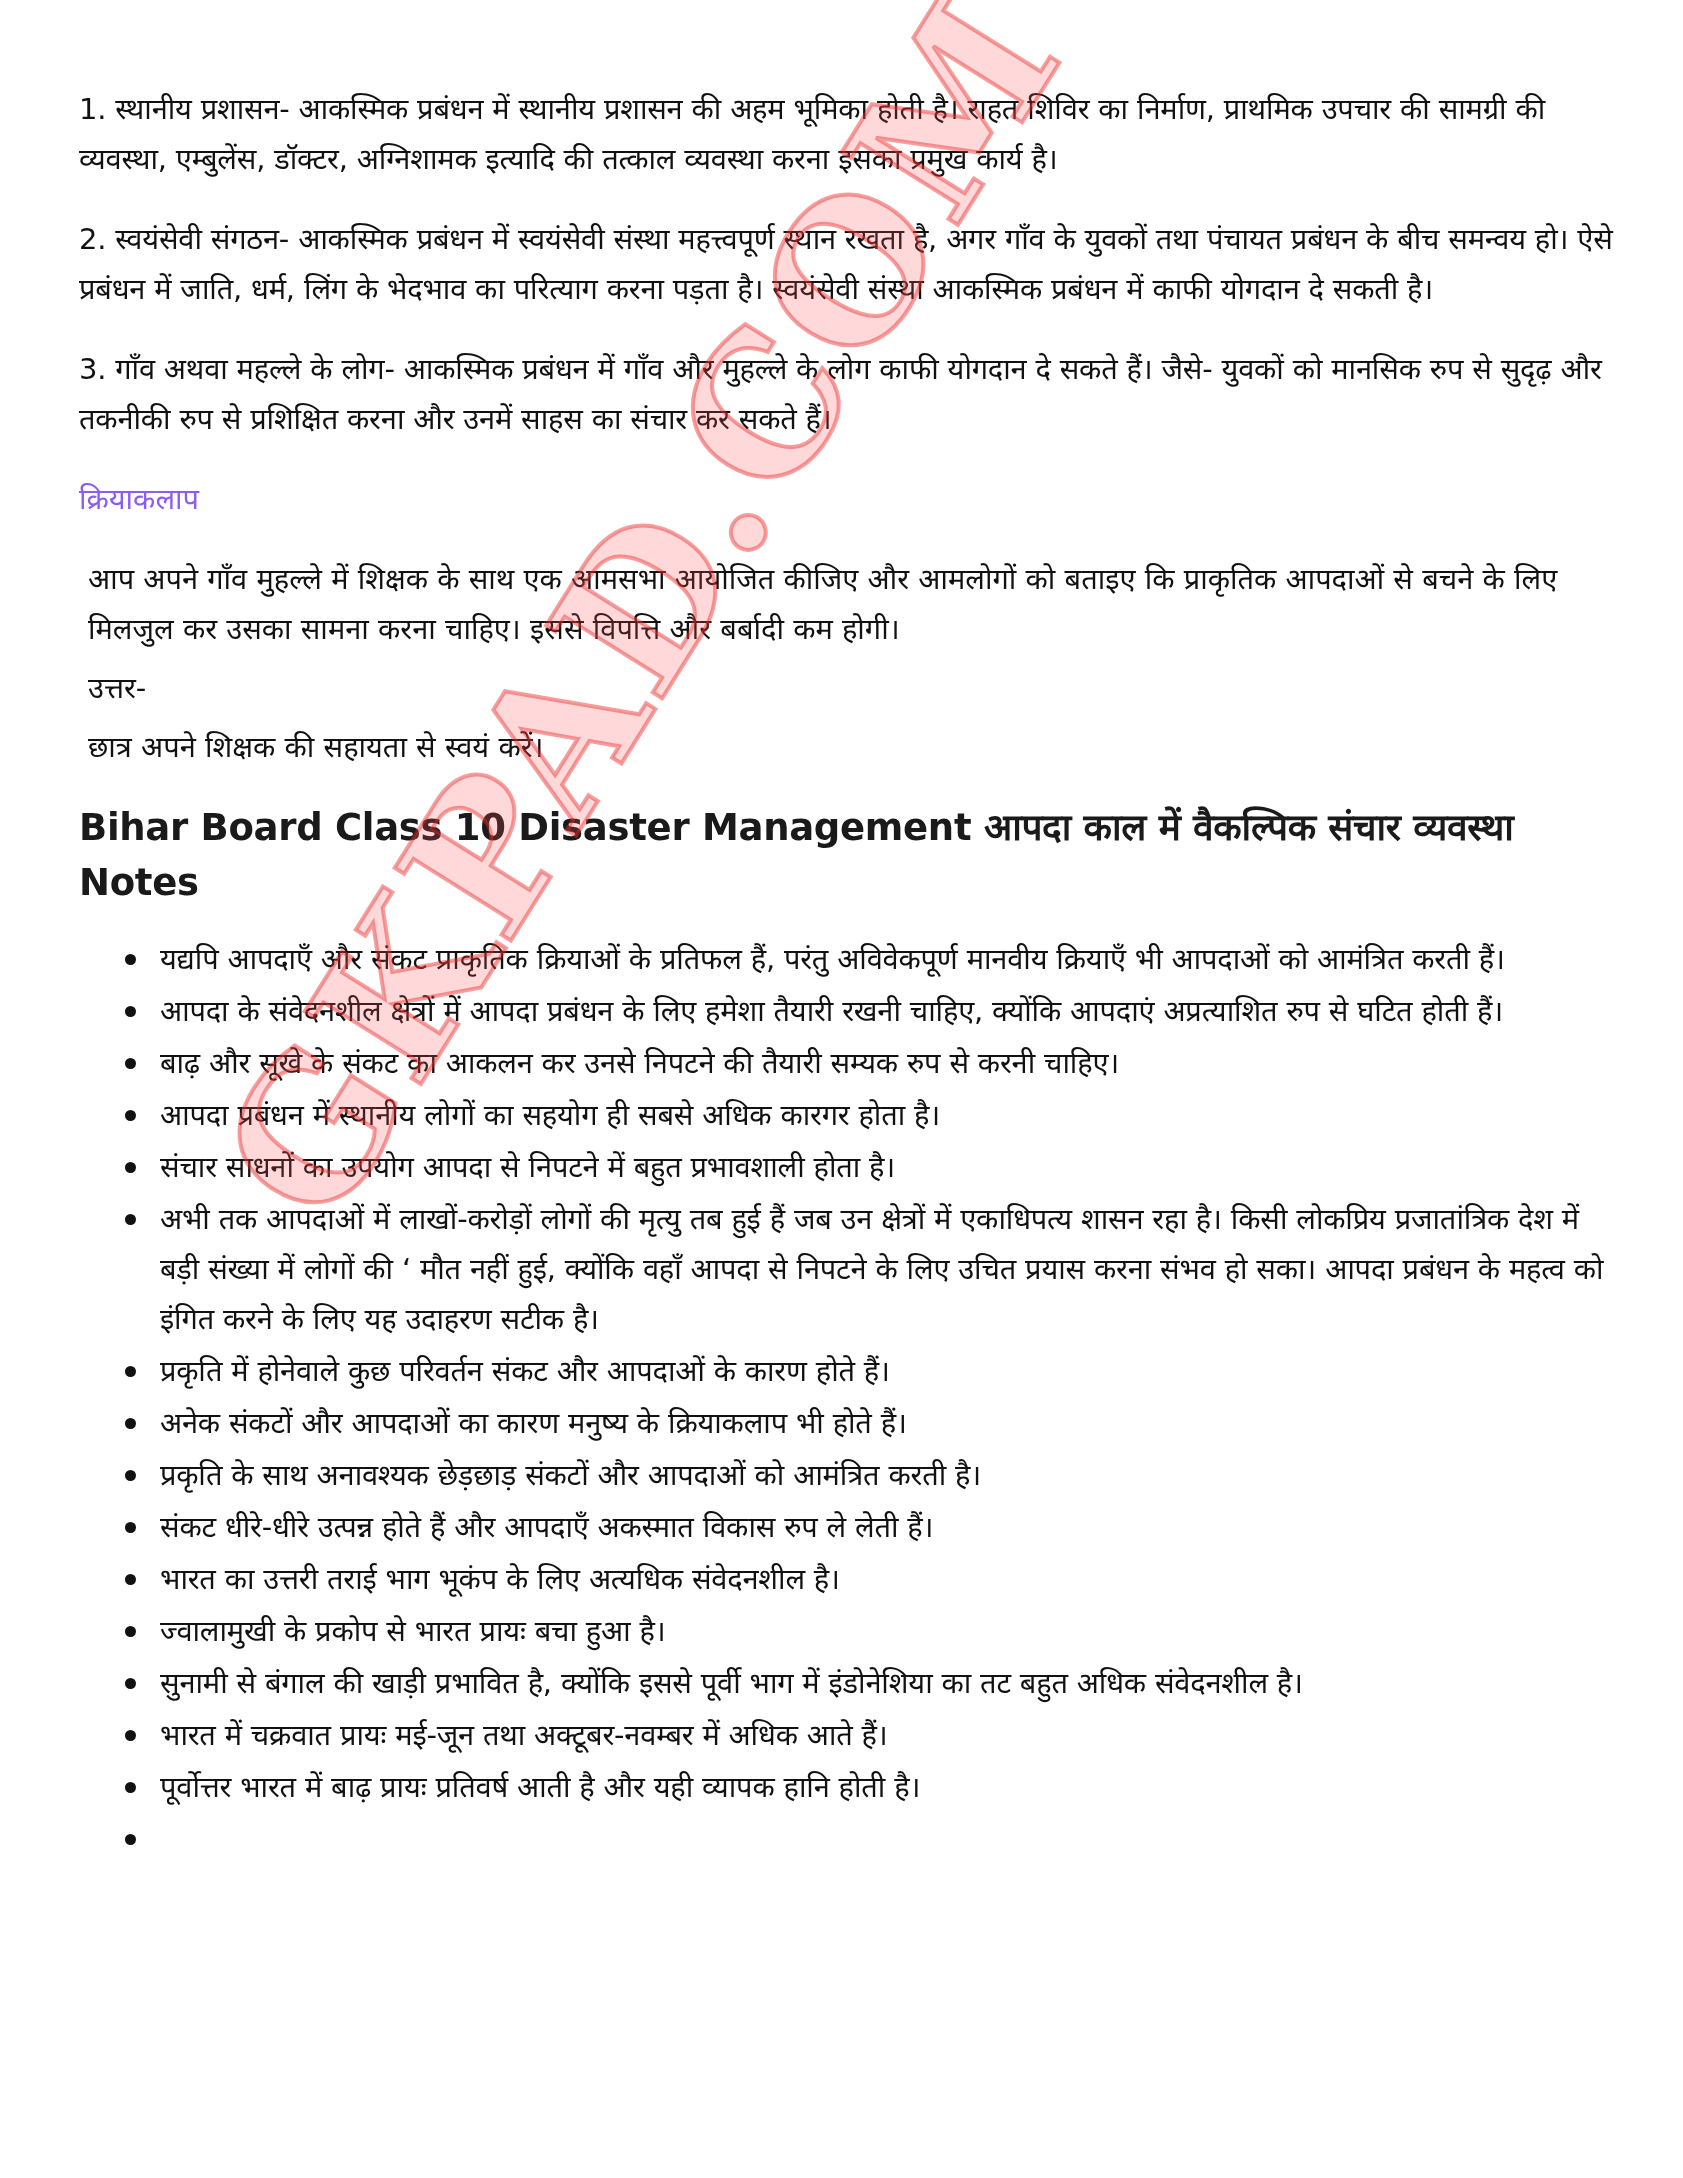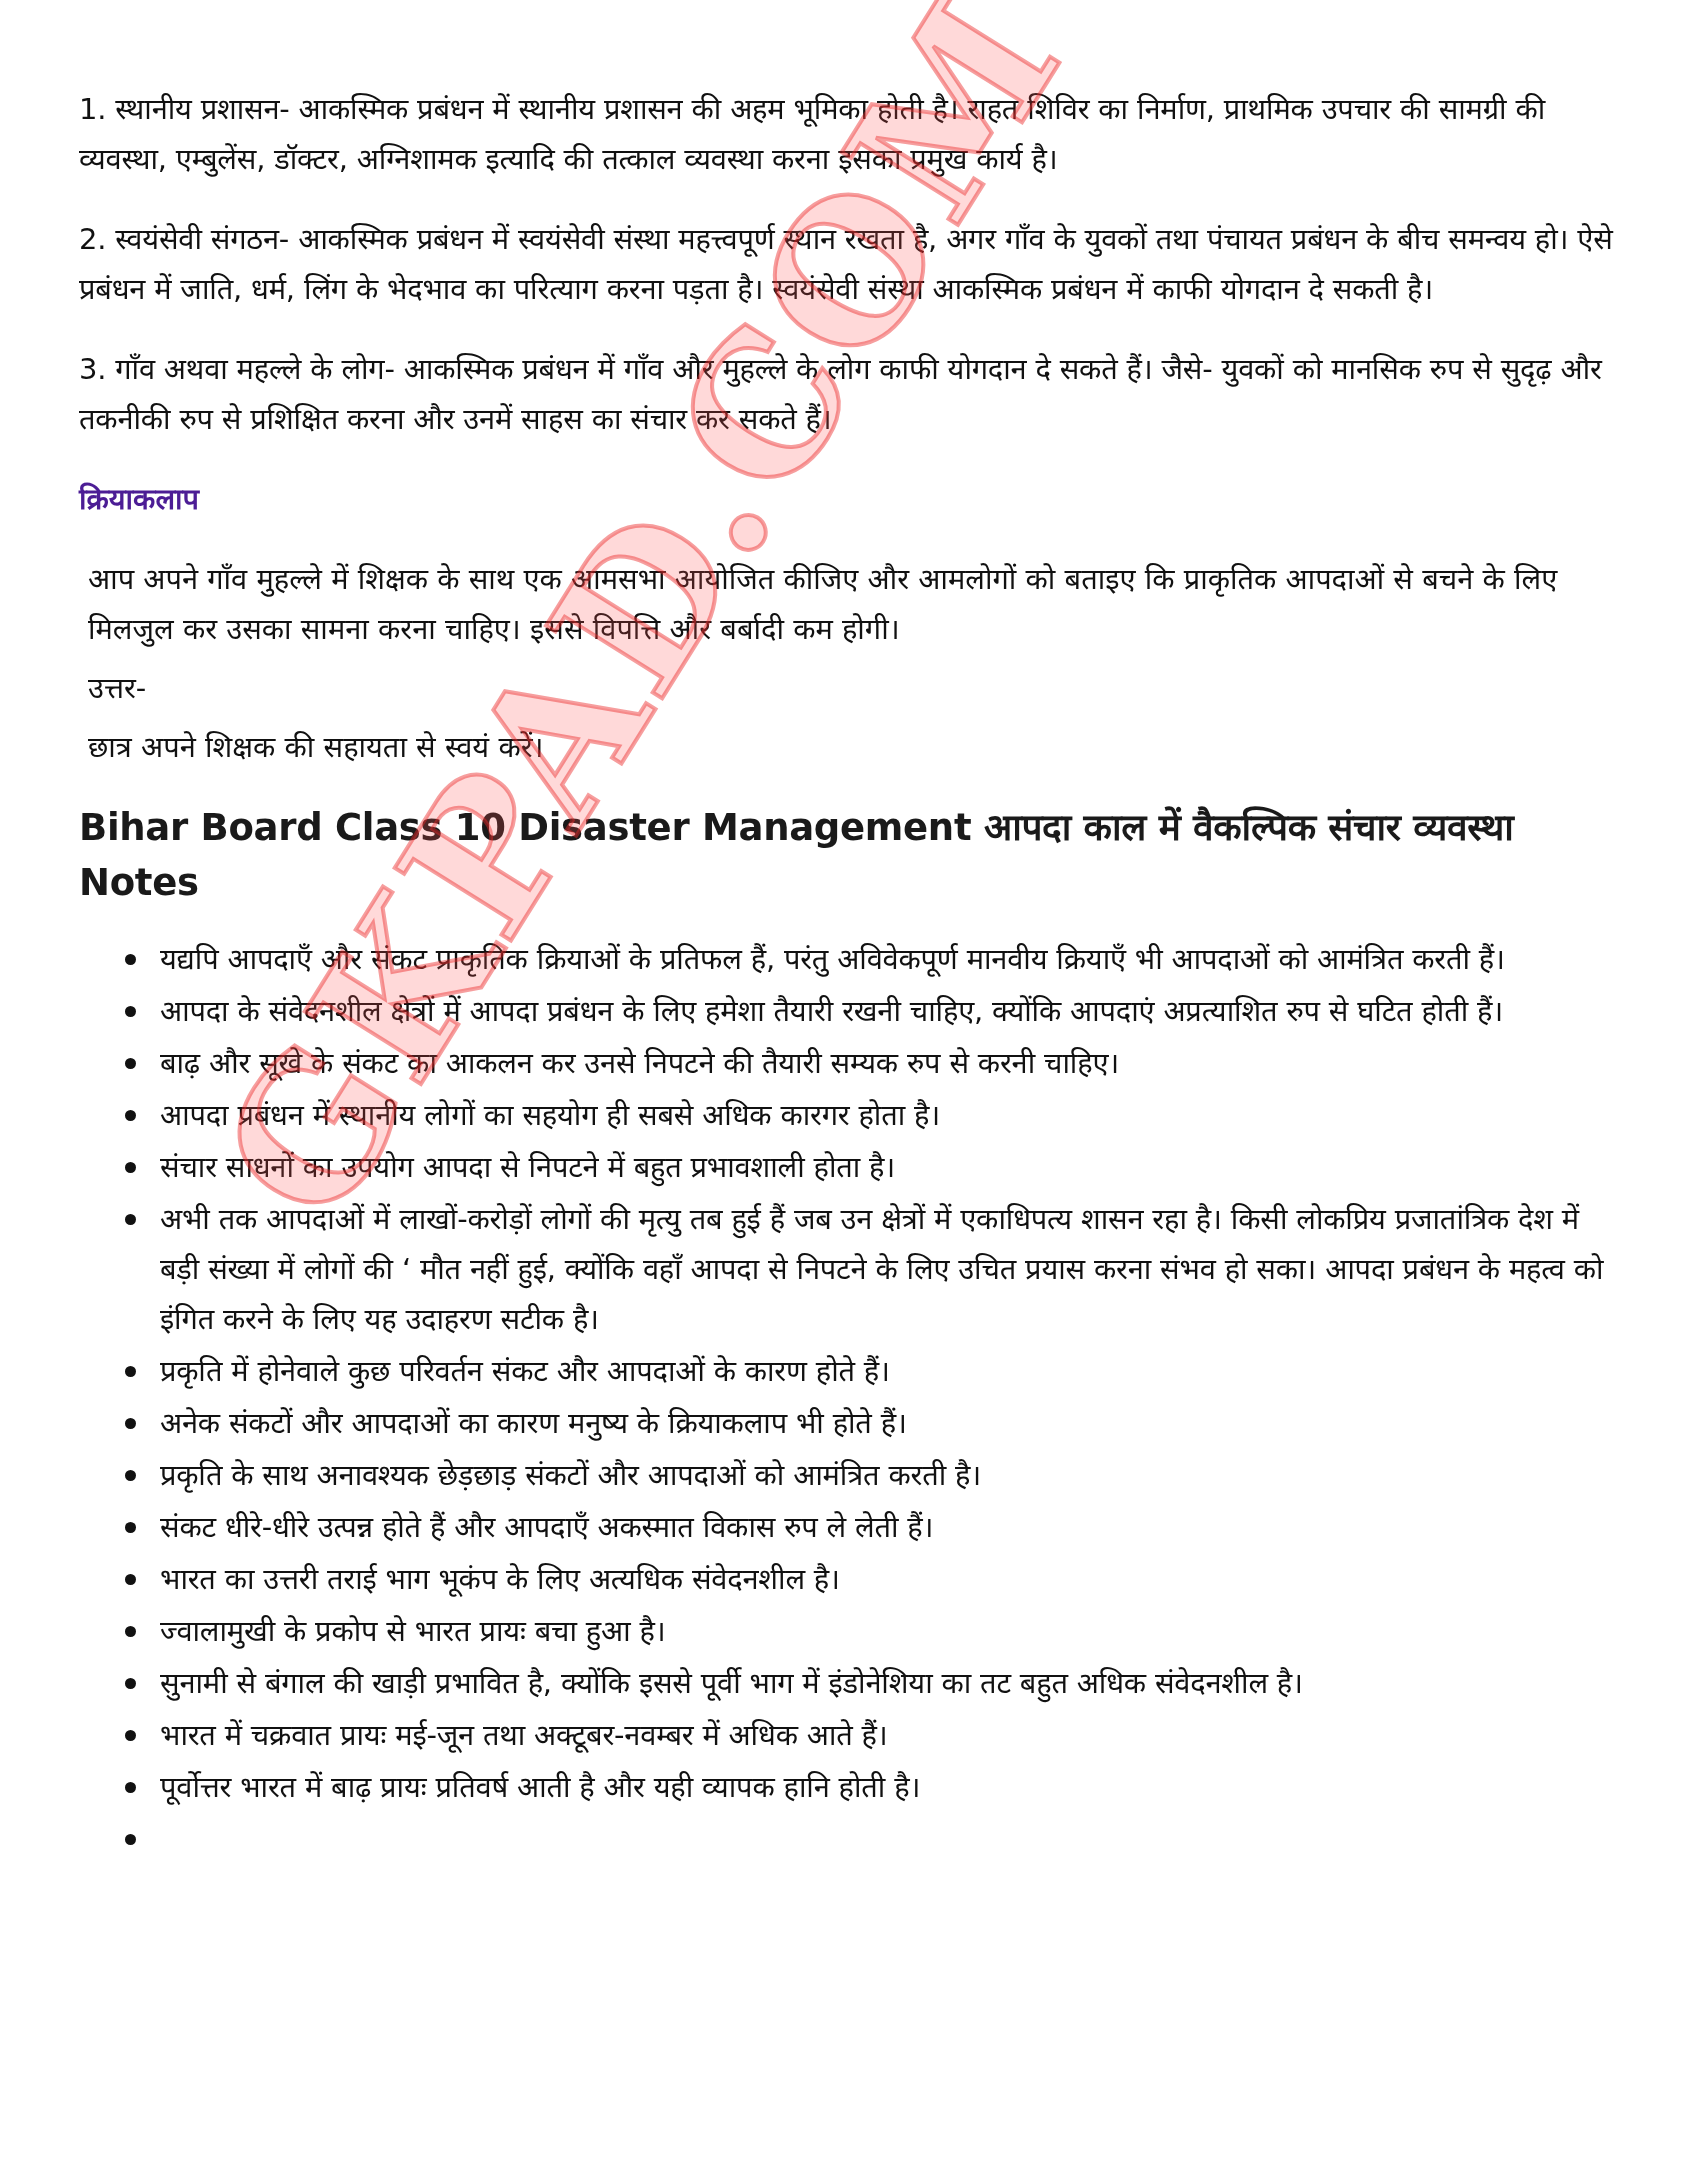--- a/index.html
+++ b/index.html
@@ -7,21 +7,21 @@
     width: 1683px; height: 2178px; position: relative; overflow: hidden;
     font-family: "DejaVu Sans", "Liberation Sans", sans-serif;
     color: #111111;
   }
   .page { position: absolute; left: 0; top: 0; width: 1683px; height: 2178px; }
   .content { position: absolute; left: 79px; top: 84px; width: 1544px; }
   .para {
     font-size: 29px; line-height: 50px; margin: 0 0 30px 0;
     letter-spacing: -0.2px;
   }
-  .subhead { font-size: 29px; line-height: 50px; color: #4c1d95; margin: 0 0 30px 0; font-weight: bold; }
+  .subhead { font-size: 29px; line-height: 50px; color: #8b5cf6; margin: 0 0 30px 0; }
   .line { font-size: 29px; line-height: 50px; margin: 9px; }
   .heading {
     font-family: "DejaVu Sans", "Liberation Sans", sans-serif;
     font-size: 37px; line-height: 55px; margin: 28px 0 24px 0; font-weight: bold;
     color: #1a1a1a; letter-spacing: -0.3px;
   }
   ul.notes { list-style: none; margin: 0; padding: 0; }
   ul.notes li {
     position: relative; padding-left: 81px; font-size: 29px; line-height: 50px;
     margin: 0 0 2px 0; letter-spacing: -0.2px;

